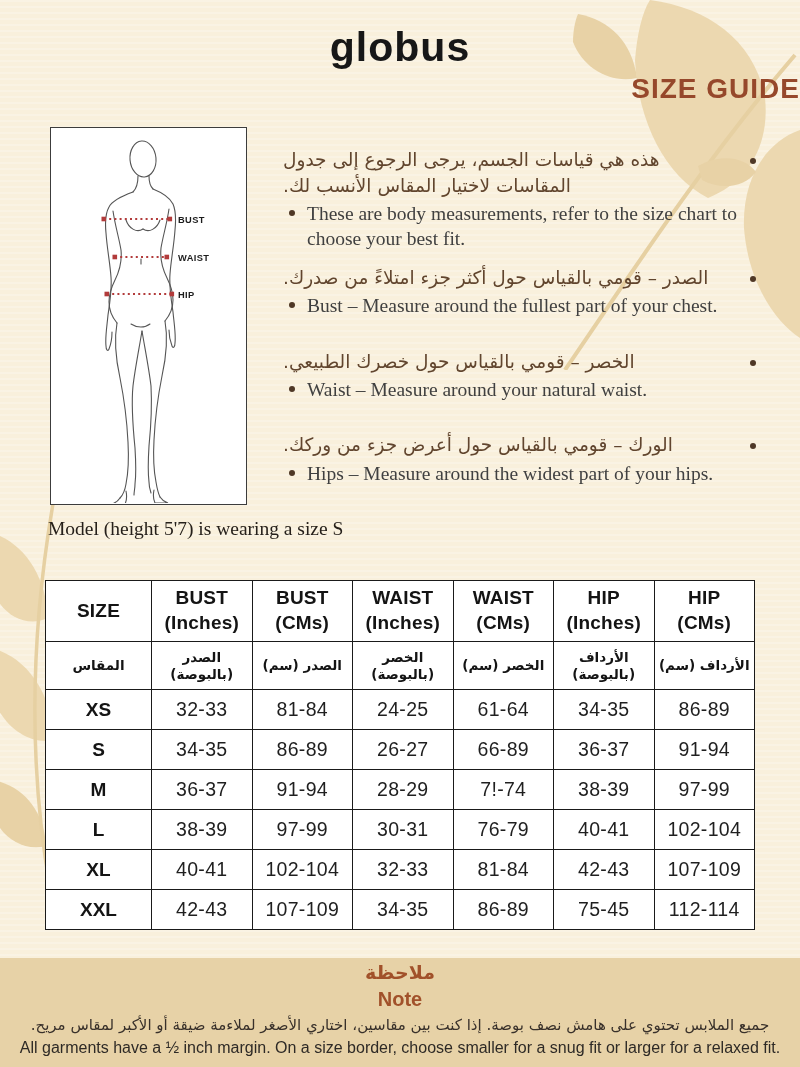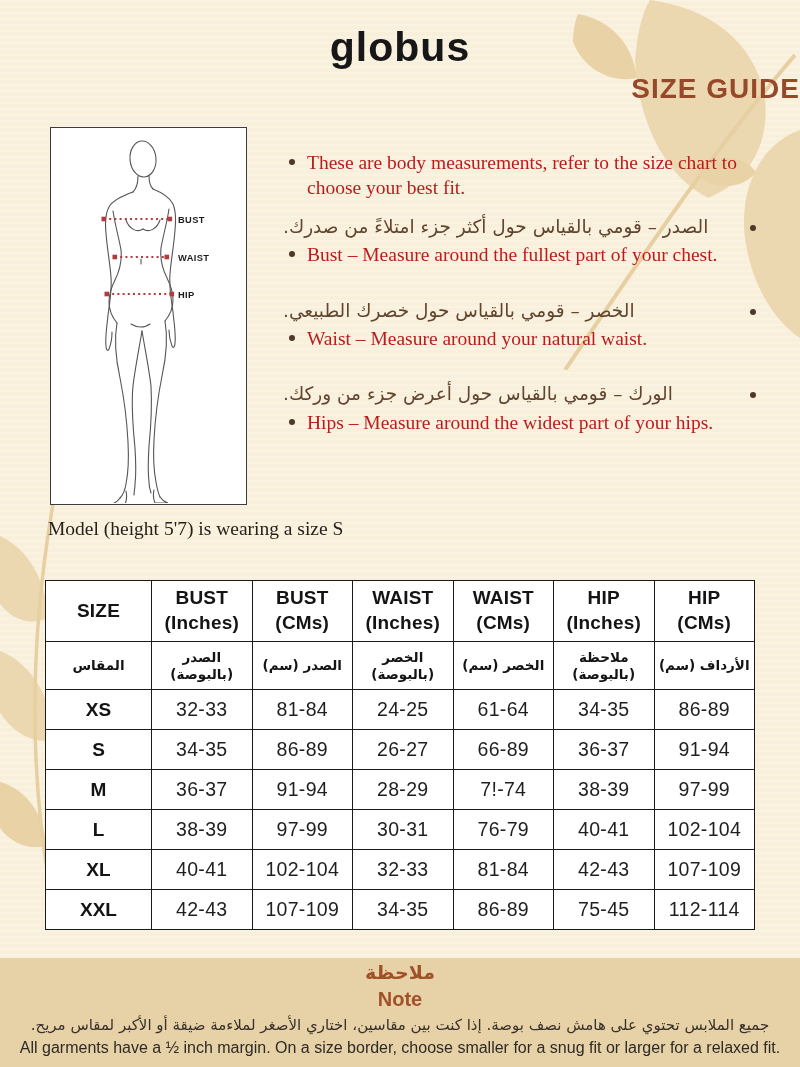--- a/index.html
+++ b/index.html
@@ -20,21 +20,21 @@
   .figure-panel{position:absolute;left:50px;top:127px;width:197px;height:378px;
     background:#ffffff;border:1.5px solid #3c3c3c;box-sizing:border-box;}
 
   .bullets{position:absolute;left:283px;top:147px;width:478px;}
   .group{margin-bottom:30px;}
   .group.tight{margin-bottom:13px;}
   .b-ar{position:relative;padding-right:24px;direction:rtl;text-align:left;
     font-family:"DejaVu Sans",sans-serif;font-size:18.5px;line-height:1.38;color:#61452e;}
   .b-ar::before{content:"";position:absolute;right:5px;top:11px;width:6px;height:6px;border-radius:50%;background:#4f3826;}
   .b-en{position:relative;padding-left:24px;margin-top:3px;
-    font-family:"Liberation Serif","DejaVu Serif",serif;font-size:19.5px;line-height:1.3;color:#b91c1c;}
+    font-family:"Liberation Serif","DejaVu Serif",serif;font-size:19.5px;line-height:1.3;color:#404040;}
   .b-en::before{content:"";position:absolute;left:6px;top:9px;width:6px;height:6px;border-radius:50%;background:#4f3826;}
 
   .model-info{position:absolute;left:48px;top:516px;width:700px;text-align:left;}
   .model-ar{direction:rtl;text-align:left;font-family:"DejaVu Sans",sans-serif;
     font-size:18.5px;color:#3a2b1e;line-height:1.35;}
   .model-en{font-family:"Liberation Serif","DejaVu Serif",serif;font-size:19.5px;color:#26201a;line-height:1.3;}
 
   table.size-table{position:absolute;left:45px;top:580px;width:710px;
     border-collapse:collapse;background:#f9a8d4;table-layout:fixed;}
   .size-table th,.size-table td{border:1.6px solid #1a1a1a;text-align:center;vertical-align:middle;
@@ -112,20 +112,21 @@
       <rect x="53.5" y="163.7" width="4.6" height="4.6" fill="#b23b3b"></rect>
       <rect x="118.5" y="163.7" width="4.6" height="4.6" fill="#b23b3b"></rect>
       <text x="127" y="94.5" font-size="9.3" font-weight="600" fill="#1c1c1c" letter-spacing="0.4">BUST</text>
       <text x="127" y="132.5" font-size="9.3" font-weight="600" fill="#1c1c1c" letter-spacing="0.4">WAIST</text>
       <text x="127" y="169.5" font-size="9.3" font-weight="600" fill="#1c1c1c" letter-spacing="0.4">HIP</text>
     </svg>
   </div>
 
   <div class="bullets">
     <div class="group tight">
+      <div class="b-ar">هذه هي قياسات الجسم، يرجى الرجوع إلى جدول المقاسات لاختيار المقاس الأنسب لك.</div>
       <div class="b-en">These are body measurements, refer to the size chart to choose your best fit.</div>
     </div>
     <div class="group">
       <div class="b-ar">الصدر – قومي بالقياس حول أكثر جزء امتلاءً من صدرك.</div>
       <div class="b-en">Bust – Measure around the fullest part of your chest.</div>
     </div>
     <div class="group">
       <div class="b-ar">الخصر – قومي بالقياس حول خصرك الطبيعي.</div>
       <div class="b-en">Waist – Measure around your natural waist.</div>
     </div>
@@ -179,21 +180,21 @@
             <div>HIP</div>
             <div>(CMs)</div>
           </th>
       </tr>
       <tr class="hdr-ar">
         <th>المقاس</th>
         <th>الصدر (بالبوصة)</th>
         <th>الصدر (سم)</th>
         <th>الخصر (بالبوصة)</th>
         <th>الخصر (سم)</th>
-        <th>ملاحظة (بالبوصة)</th>
+        <th>الأرداف (بالبوصة)</th>
         <th>الأرداف (سم)</th>
       </tr>
     </thead>
     <tbody>
       <tr>
         <th>XS</th>
         <td>32-33</td>
         <td>81-84</td>
         <td>24-25</td>
         <td>61-64</td>

